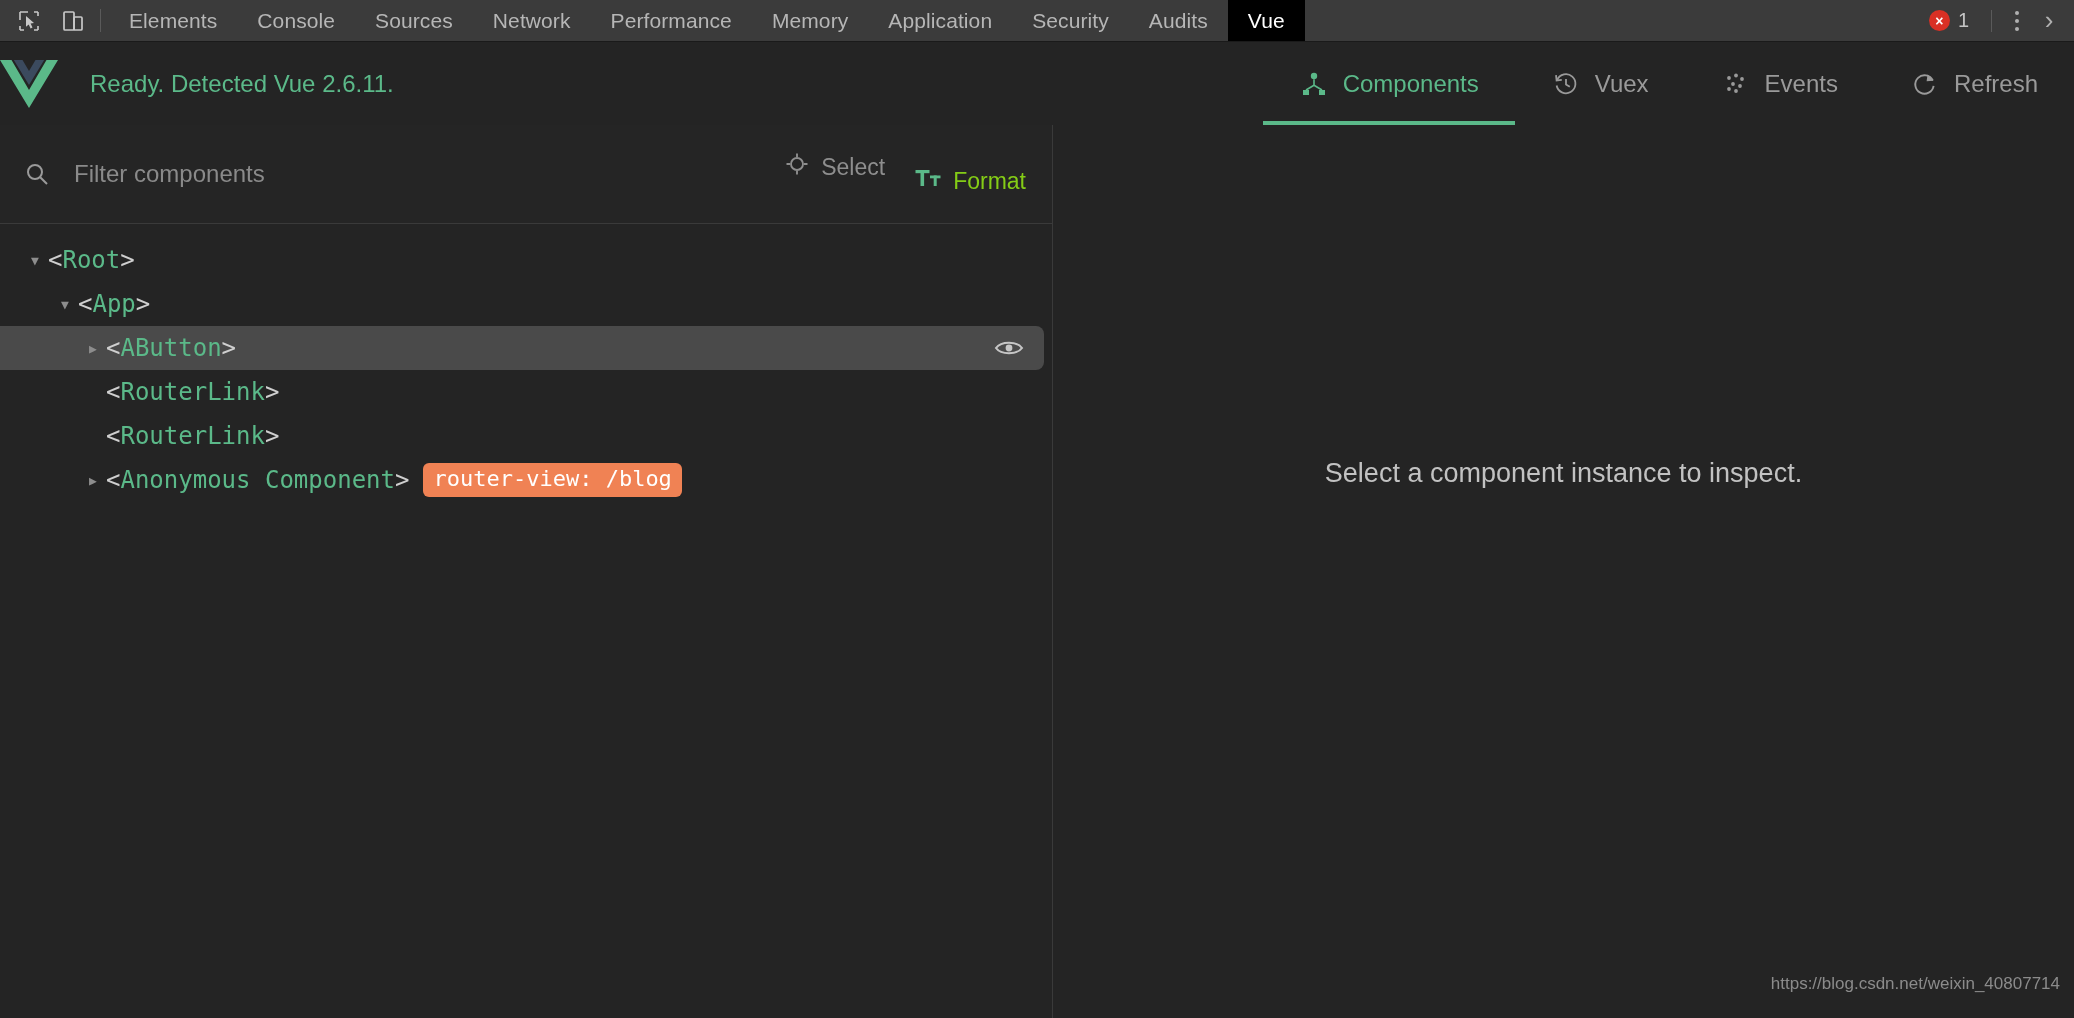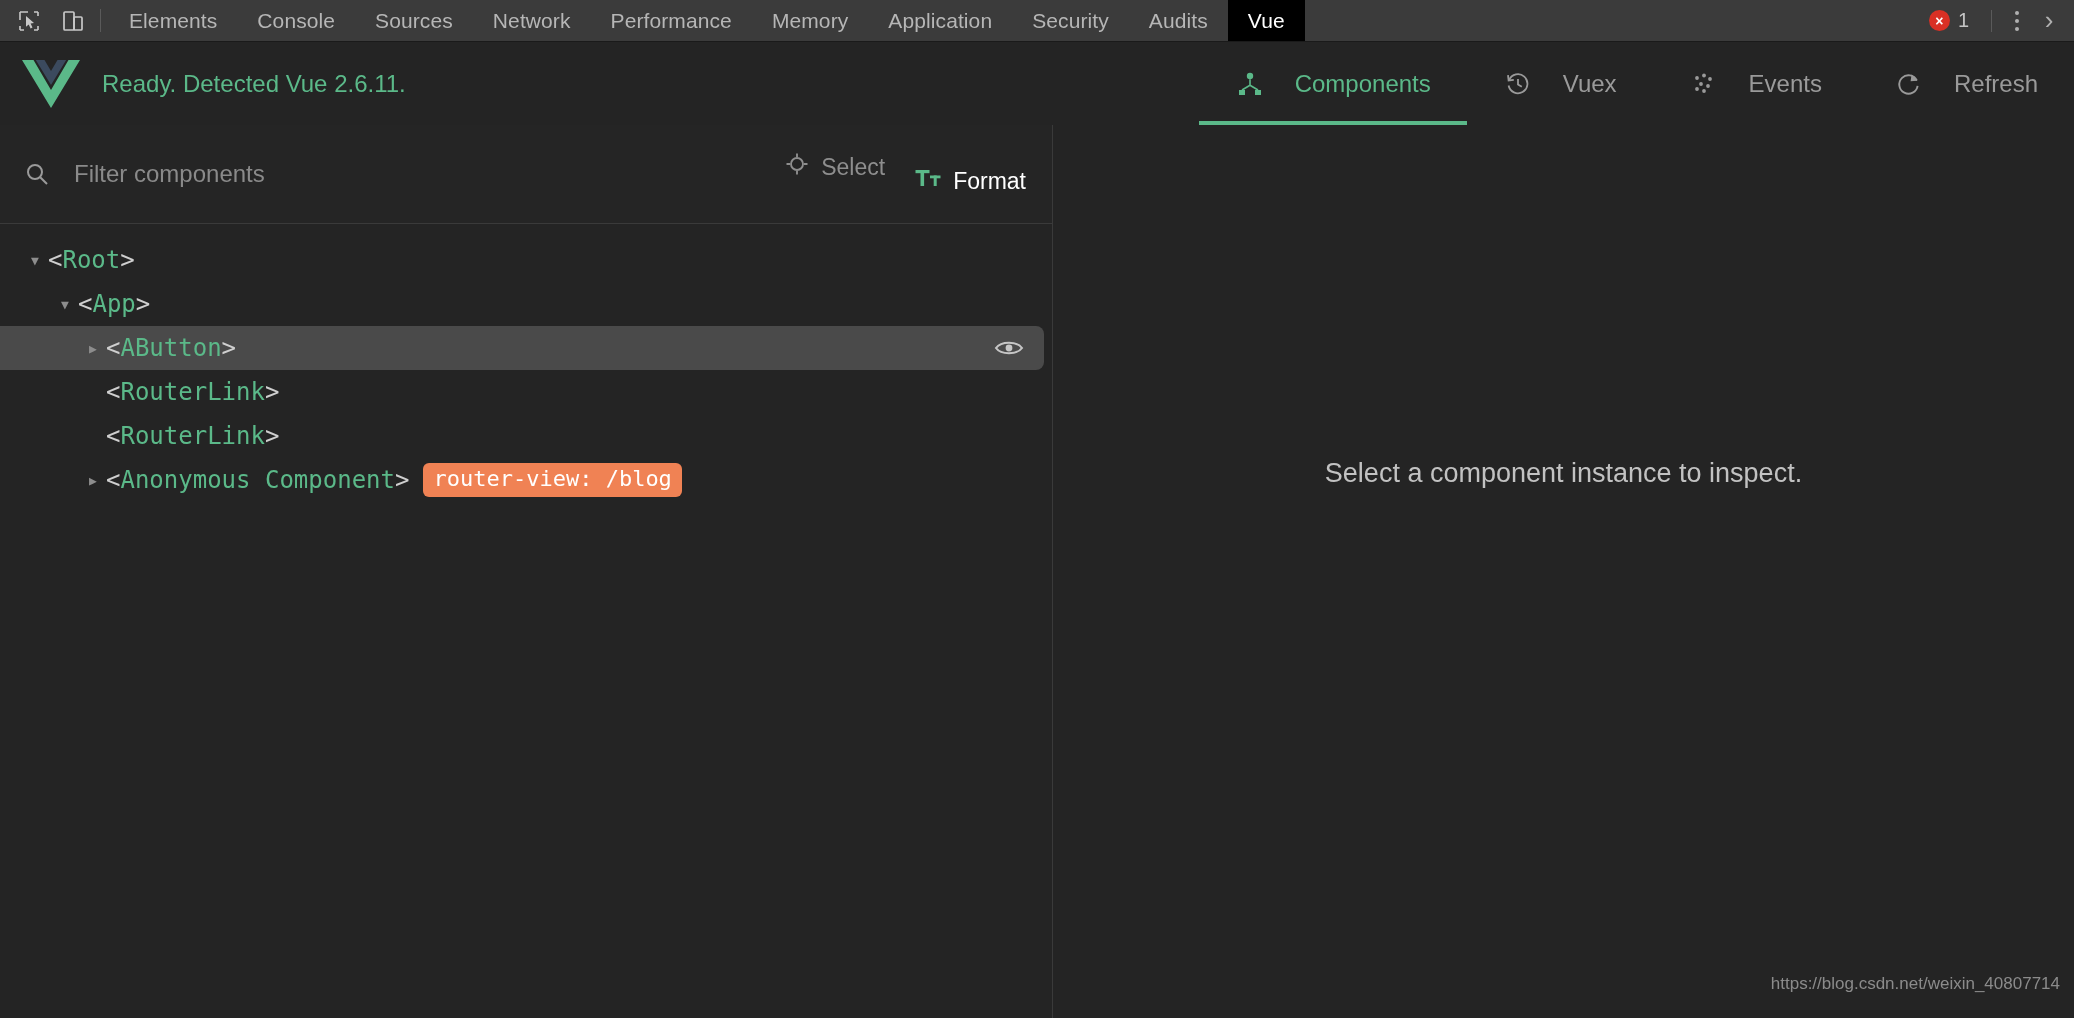--- a/index.html
+++ b/index.html
@@ -98,39 +98,38 @@
   .vue-header {
     height: 83px;
     background: #242424;
     display: flex;
     align-items: center;
     position: relative;
   }
   .vue-brand {
     display: flex;
     align-items: center;
-    padding-left: 22px;
-    gap: 22px;
+    gap: 32px;
   }
   .vue-logo { width: 58px; height: 52px; }
   .vue-status {
     color: #5bb989;
     font-size: 24px;
   }
   .vue-nav {
     margin-left: auto;
     display: flex;
     align-items: stretch;
     height: 100%;
     padding-right: 0px;
   }
   .vue-nav-item {
     display: flex;
     align-items: center;
-    gap: 30px;
+    gap: 14px;
     padding: 0 36px;
     color: #9a9a9a;
     font-size: 24px;
     cursor: pointer;
     position: relative;
     white-space: nowrap;
   }
   .vue-nav-item.active { color: #5bb989; }
   .vue-nav-item.active::after {
     content: "";
@@ -177,21 +176,21 @@
   .filter-actions { display: flex; align-items: flex-start; gap: 30px; }
   .filter-btn {
     display: flex;
     align-items: center;
     gap: 12px;
     font-size: 23px;
     color: #8e8e8e;
     cursor: pointer;
     white-space: nowrap;
   }
-  .filter-btn.active { color: #ffffff; margin-top: 14px; }
+  .filter-btn.active { color: #84cc16; margin-top: 14px; }
 
   
   .tree {
     flex: 1;
     padding-top: 14px;
     overflow: auto;
   }
   .tree-row {
     display: flex;
     align-items: center;

